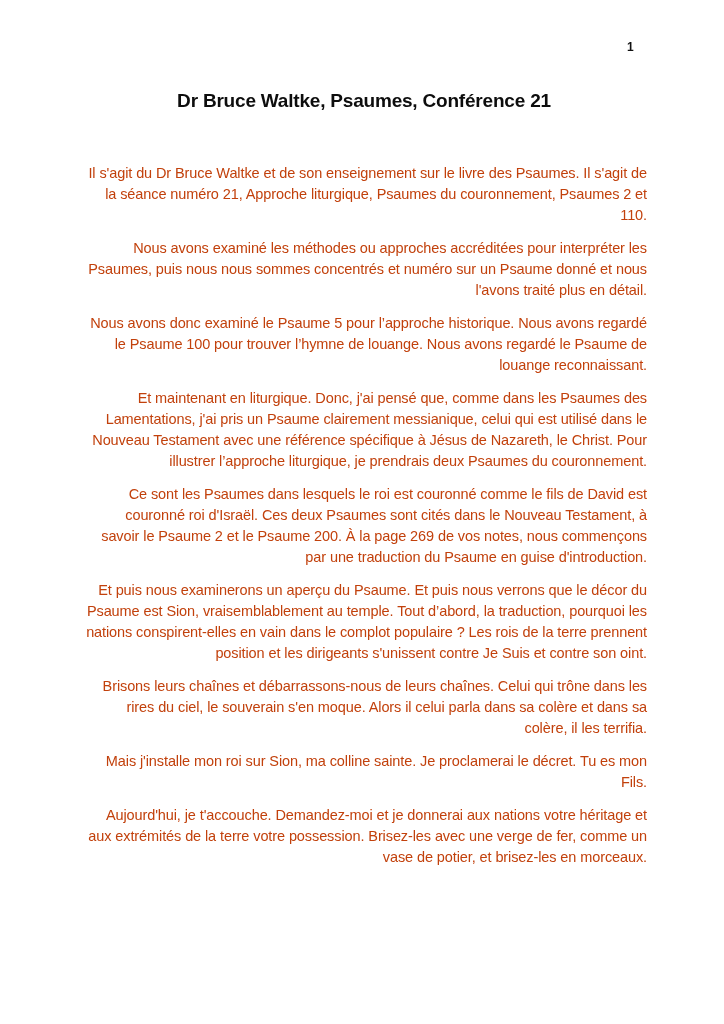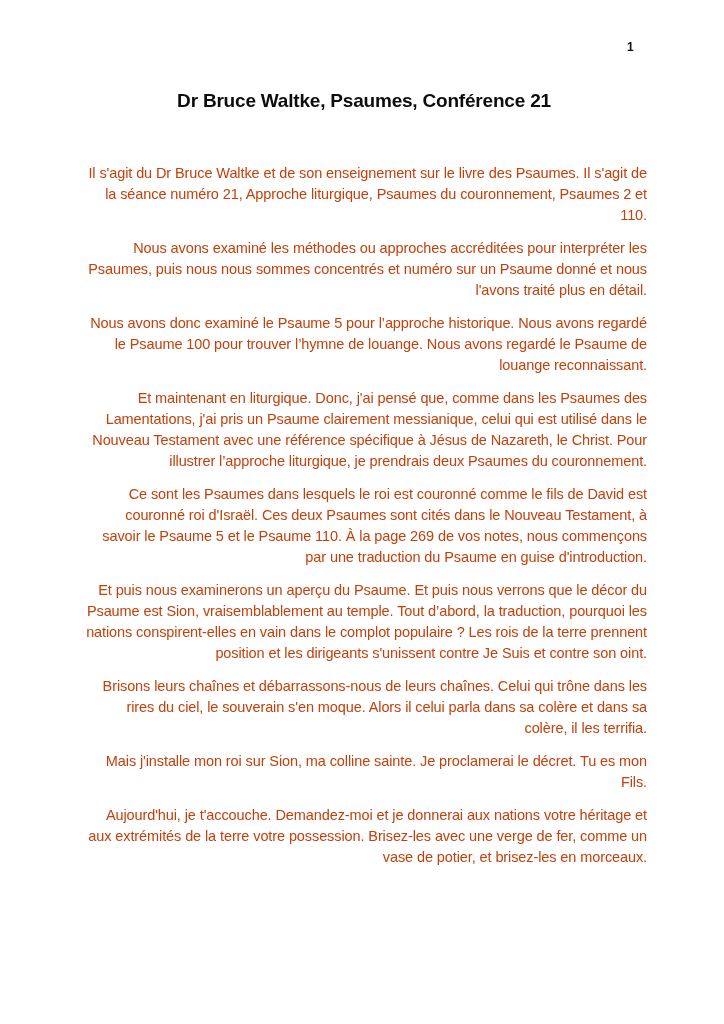--- a/index.html
+++ b/index.html
@@ -61,20 +61,20 @@
 
   <div class="doc-header">
     <div>Dr Bruce Waltke, Psaumes, Conférence 21</div>
   </div>
 
   <div class="doc-body">
     <p>Il s'agit du Dr Bruce Waltke et de son enseignement sur le livre des Psaumes. Il s'agit de la séance numéro 21, Approche liturgique, Psaumes du couronnement, Psaumes 2 et 110.</p>
     <p>Nous avons examiné les méthodes ou approches accréditées pour interpréter les Psaumes, puis nous nous sommes concentrés et numéro sur un Psaume donné et nous l'avons traité plus en détail.</p>
     <p>Nous avons donc examiné le Psaume 5 pour l’approche historique. Nous avons regardé le Psaume 100 pour trouver l’hymne de louange. Nous avons regardé le Psaume de louange reconnaissant.</p>
     <p>Et maintenant en liturgique. Donc, j'ai pensé que, comme dans les Psaumes des Lamentations, j'ai pris un Psaume clairement messianique, celui qui est utilisé dans le Nouveau Testament avec une référence spécifique à Jésus de Nazareth, le Christ. Pour illustrer l’approche liturgique, je prendrais deux Psaumes du couronnement.</p>
-    <p>Ce sont les Psaumes dans lesquels le roi est couronné comme le fils de David est couronné roi d'Israël. Ces deux Psaumes sont cités dans le Nouveau Testament, à savoir le Psaume 5 et le Psaume 110. À la page 269 de vos notes, nous commençons par une traduction du Psaume en guise d'introduction.</p>
+    <p>Ce sont les Psaumes dans lesquels le roi est couronné comme le fils de David est couronné roi d'Israël. Ces deux Psaumes sont cités dans le Nouveau Testament, à savoir le Psaume 2 et le Psaume 200. À la page 269 de vos notes, nous commençons par une traduction du Psaume en guise d'introduction.</p>
     <p>Et puis nous examinerons un aperçu du Psaume. Et puis nous verrons que le décor du Psaume est Sion, vraisemblablement au temple. Tout d’abord, la traduction, pourquoi les nations conspirent-elles en vain dans le complot populaire ? Les rois de la terre prennent position et les dirigeants s'unissent contre Je Suis et contre son oint.</p>
     <p>Brisons leurs chaînes et débarrassons-nous de leurs chaînes. Celui qui trône dans les rires du ciel, le souverain s'en moque. Alors il celui parla dans sa colère et dans sa colère, il les terrifia.</p>
     <p>Mais j'installe mon roi sur Sion, ma colline sainte. Je proclamerai le décret. Tu es mon Fils.</p>
     <p>Aujourd'hui, je t'accouche. Demandez-moi et je donnerai aux nations votre héritage et aux extrémités de la terre votre possession. Brisez-les avec une verge de fer, comme un vase de potier, et brisez-les en morceaux.</p>
   </div>
 
 </div>
 
 </body></html>

